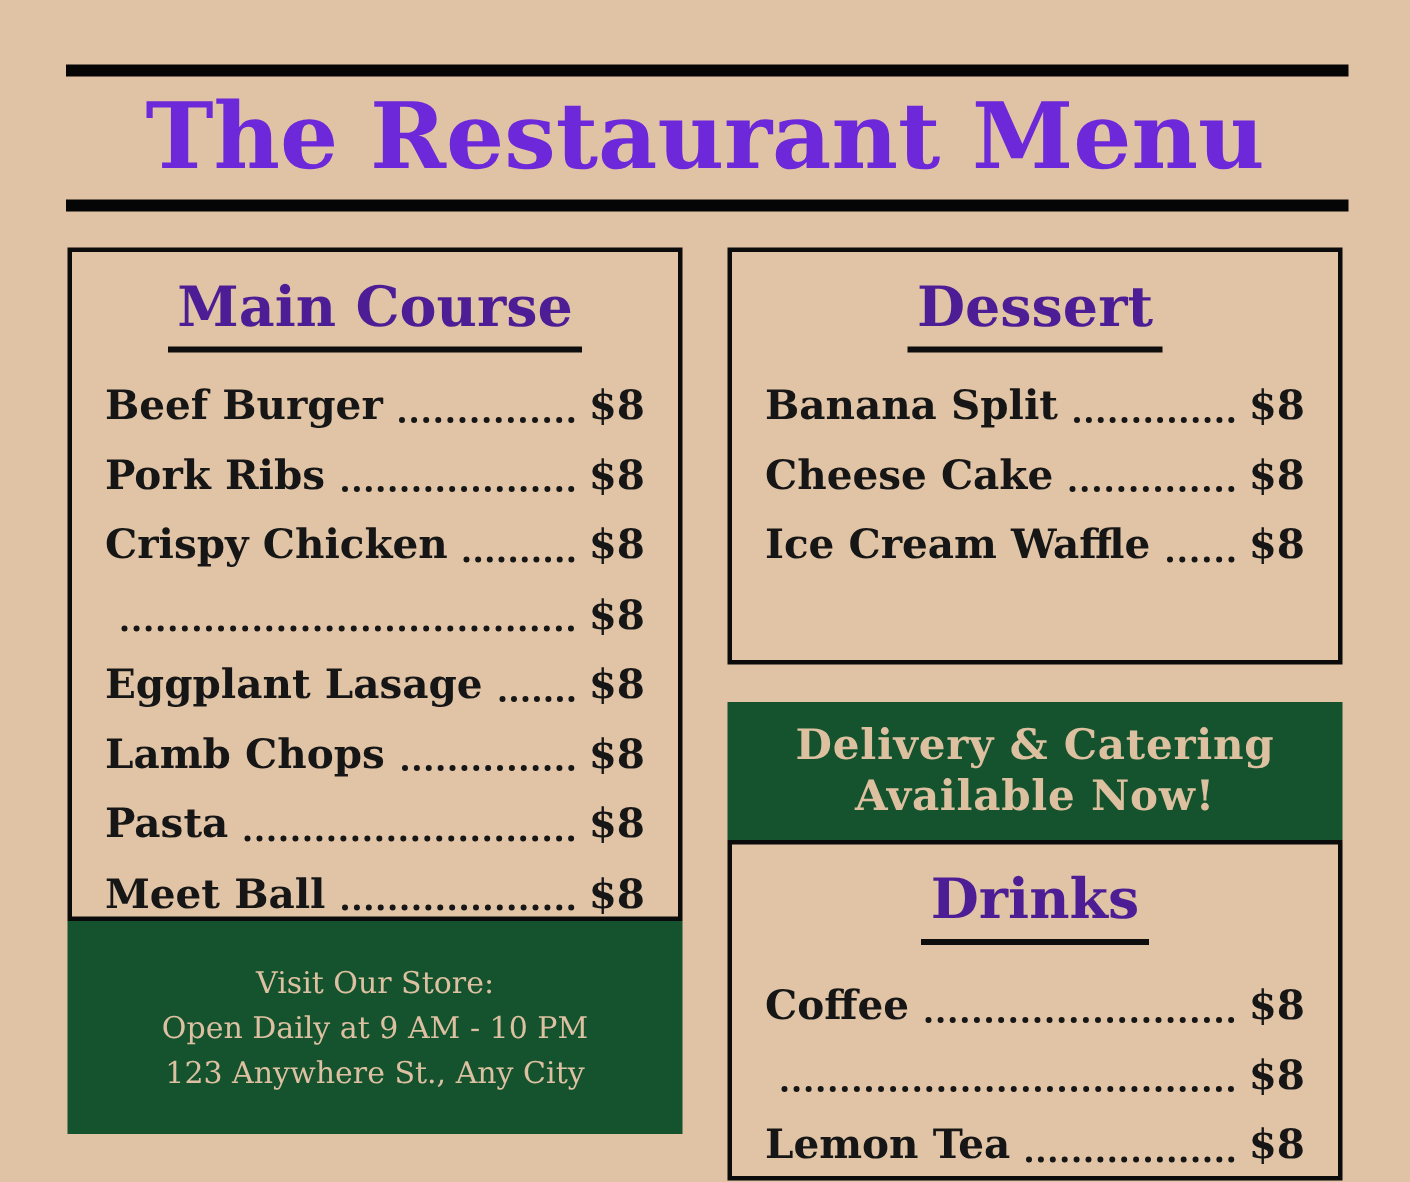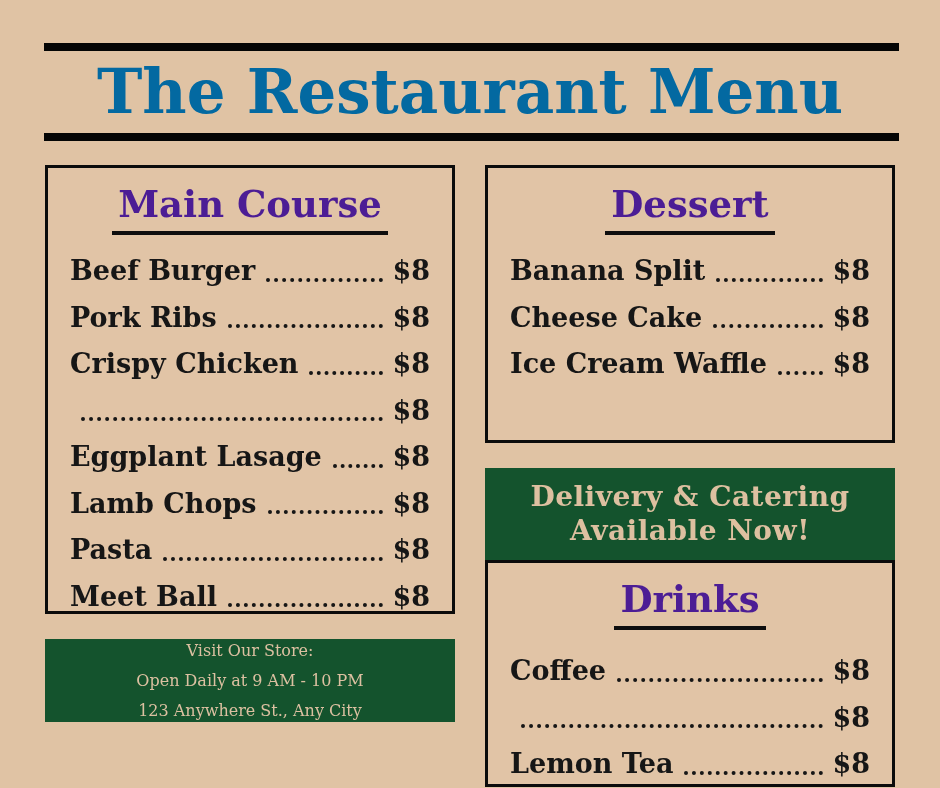--- a/index.html
+++ b/index.html
@@ -17,21 +17,21 @@
     background: #050505;
     margin-left: -1px;
     margin-right: -4px;
   }
   .rule.top { margin-top: 43px; }
 
   h1.page-title {
     font-size: 61px;
     font-weight: 900;
     text-align: center;
-    color: #0369a1;
+    color: #6d28d9;
     letter-spacing: 0px;
     line-height: 72px;
     margin: 5px 0 5px 0;
   }
 
   .columns {
     display: flex;
     gap: 30px;
     margin-top: 24px;
   }
@@ -74,23 +74,22 @@
 
   .black-box {
     background: #14532d;
     color: #dcc0a1;
     text-align: center;
     display: flex;
     flex-direction: column;
     justify-content: center;
   }
   .store-box {
-    margin-top: 25px;
-    height: 83px;
-    font-size: 16px;
+    height: 142px;
+    font-size: 20px;
     line-height: 30px;
   }
   .promo-box {
     margin-top: 25px;
     height: 92px;
     font-weight: 900;
     font-size: 28px;
     line-height: 34px;
     letter-spacing: 0.5px;
     color: #ddc0a0;

